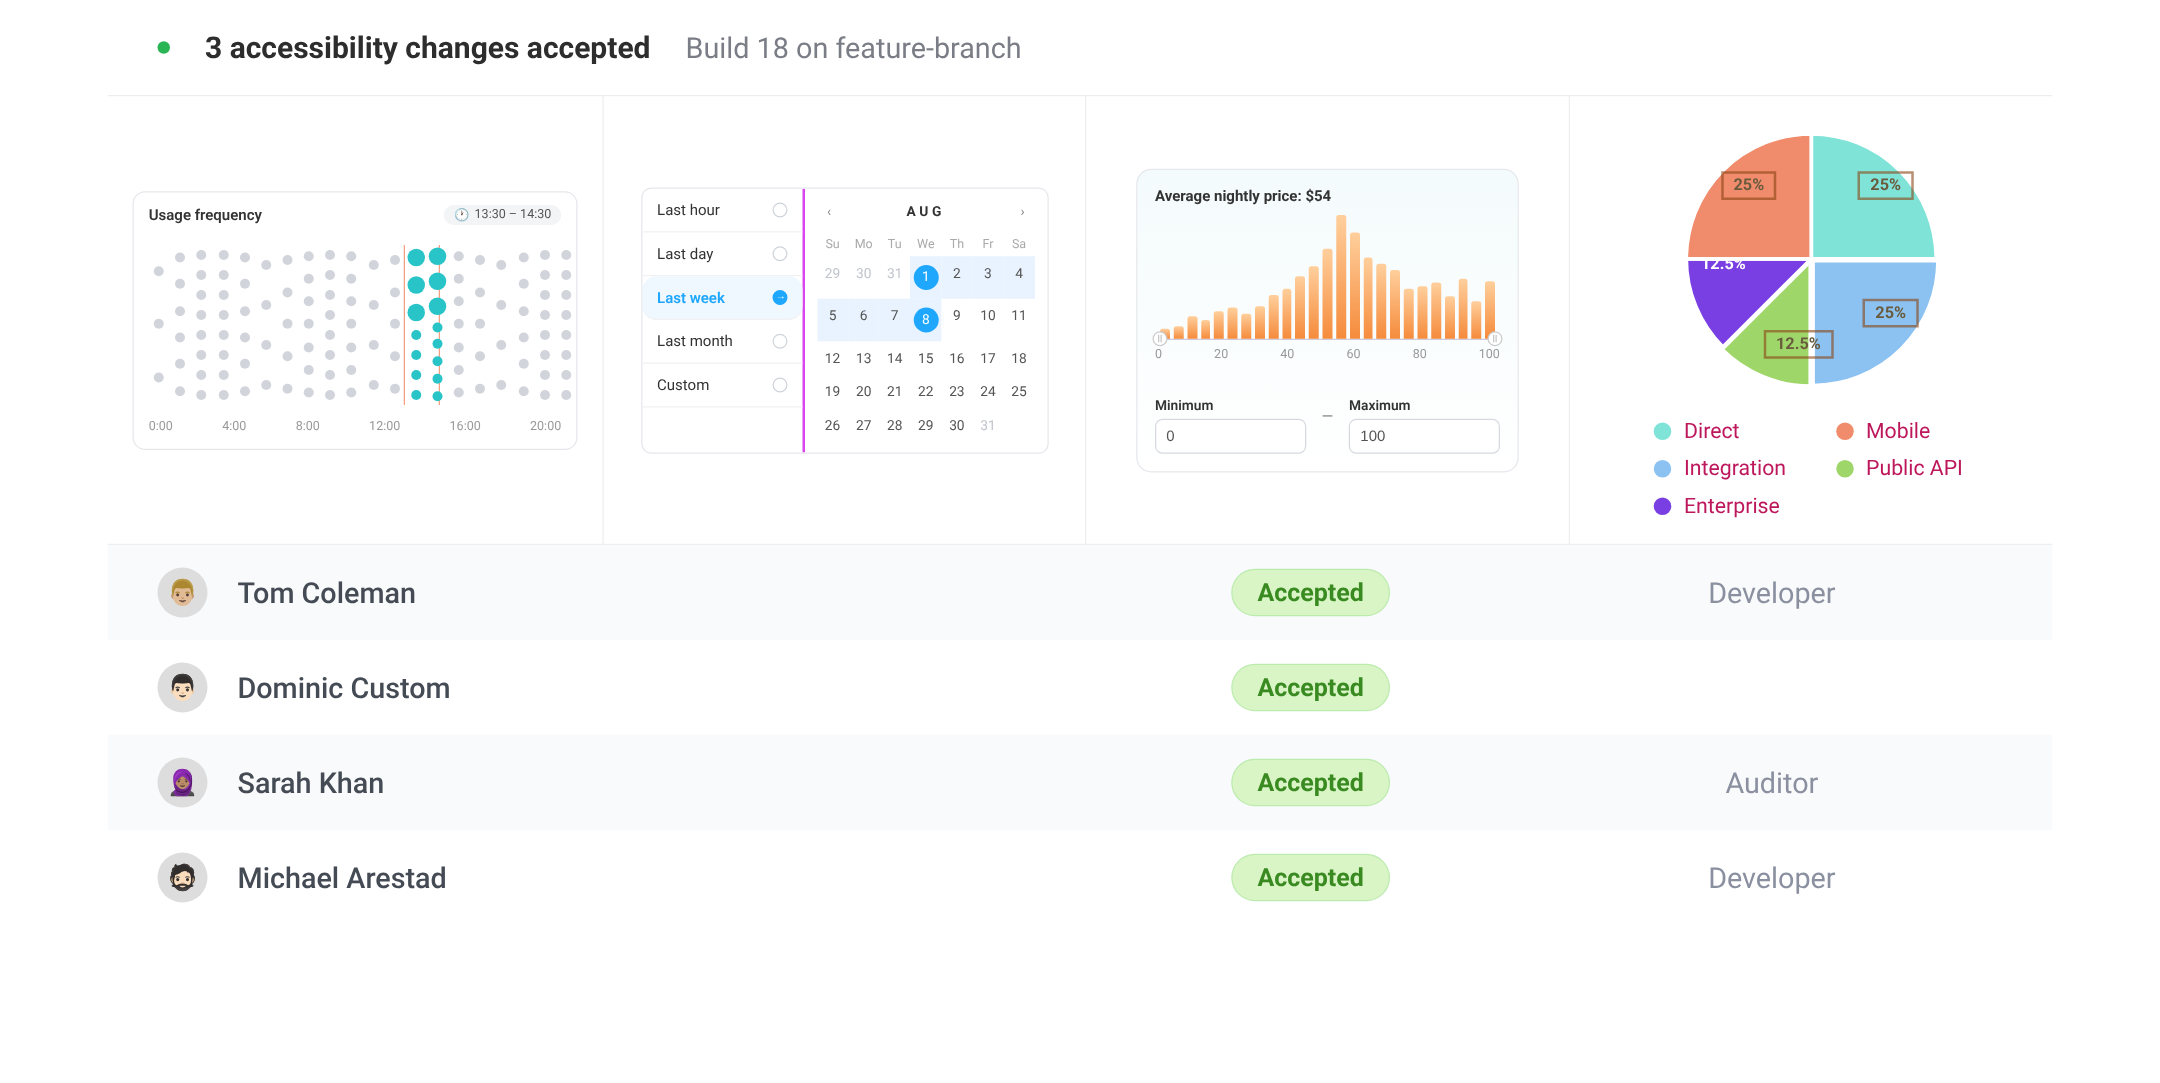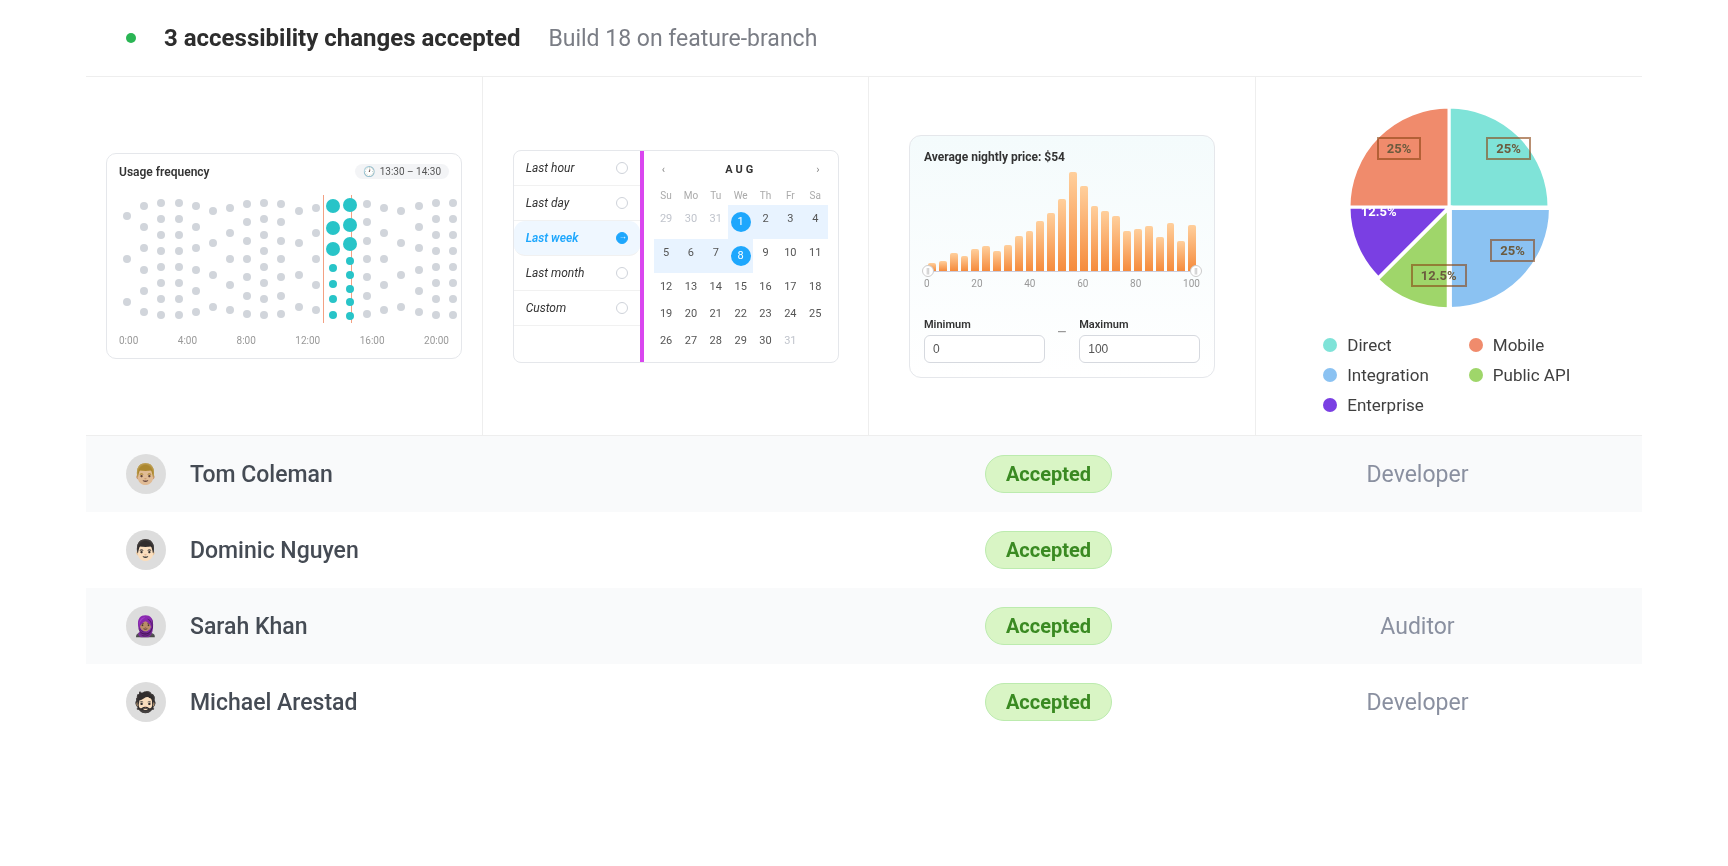--- a/index.html
+++ b/index.html
@@ -25,21 +25,21 @@
 .usage-body { height:140px; padding:6px 12px 4px 12px; position:relative; }
 .usage-axis { display:flex; justify-content:space-between; font-size:10px; color:#999; padding:6px 12px 12px 12px; }
 .dotcol { position:absolute; top:6px; bottom:6px; width:12px; display:flex; flex-direction:column; justify-content:space-around; align-items:center; }
 .dotcol .dot { width:8px; height:8px; border-radius:50%; background:#d1d5db; }
 .dotcol.active .dot { background:#28c4c8; }
 .dotcol.active .dot.big { width:14px; height:14px; }
 .guide { position:absolute; top:6px; bottom:6px; width:0; border-left:1px solid #f3a183; }
 
 
 .cal-wrap { display:flex; border:1px solid #e5e7eb; border-radius:8px; overflow:hidden; background:#fff; width:326px; }
-.cal-presets { width:130px; border-right:4px solid #d946ef;font-style:italic; }
+.cal-presets { width:130px; border-right:2px solid #d946ef; }
 .cal-preset { display:flex; justify-content:space-between; align-items:center; padding:10px 12px; font-size:12px; border-bottom:1px solid #f1f1f1; cursor:pointer; }
 .cal-preset.selected { background:#eff7ff; color:#1ea7fd; font-weight:600;border-radius:11px; }
 .preset-radio { width:12px; height:12px; border-radius:50%; border:1px solid #cfd3da; }
 .cal-preset.selected .preset-radio { border-color:#1ea7fd; background:#1ea7fd; position:relative; }
 .cal-preset.selected .preset-radio::after { content:"→"; position:absolute; font-size:8px; color:#fff; left:2px; top:-1px; }
 .cal-main { flex:1; padding:8px 10px; }
 .cal-nav { display:flex; align-items:center; justify-content:space-between; font-size:11px; padding:2px 2px 8px; }
 .cal-nav .month { letter-spacing:3px; font-weight:700; color:#333; }
 .cal-nav .chev { color:#888; cursor:pointer; padding:2px 6px; }
 .cal-grid { display:grid; grid-template-columns:repeat(7, 1fr); gap:0; }
@@ -60,21 +60,21 @@
 .histo-inputs .group { flex:1;margin-top:15px; }
 .histo-inputs label { display:block; font-size:11px; font-weight:600; margin-bottom:4px; }
 .histo-inputs input { width:100%; padding:6px 8px; border:1px solid #d6d9df; border-radius:6px; font-size:12px; color:#555; }
 
 
 .pie-wrap { display:flex; flex-direction:column; align-items:center; }
 .pie { width:220px; height:220px; position:relative; }
 .pie-label { position:absolute; font-size:13px; font-weight:700; color:#6b5b3e; background:rgba(255,255,255,.0); padding:2px 8px; border:2px solid rgba(139,69,19,.6); }
 .pie-label.white { color:#fff; border:none; }
 .legend { display:grid; grid-template-columns:1fr 1fr; gap:10px 40px; margin-top:18px; }
-.legend-item { display:flex; align-items:center; gap:10px; font-size:17px; color:#404040; }
+.legend-item { display:flex; align-items:center; gap:10px; font-size:17px; color:#be185d; }
 .swatch { width:14px; height:14px; border-radius:50%; }
 
 
 .reviewer { display:grid; grid-template-columns: 2fr 1fr 1fr; align-items:center; padding:18px 40px; font-size:23px; }
 .reviewer:nth-child(odd) { background:#f9fafb; }
 .reviewer .who { display:flex; align-items:center; gap:24px; }
 .avatar { width:40px; height:40px; border-radius:50%; background:#ddd; overflow:hidden; display:inline-flex; align-items:center; justify-content:center; font-size:20px; }
 .name { color:#454b54; font-weight:500; }
 .role { color:#8a90a0; text-align:center; }
 .badge { display:inline-block; padding:6px 20px; border-radius:999px; background:#d9f5c5; color:#3a8a22; font-weight:700; font-size:20px; border:1px solid #bcebae; text-align:center; }
@@ -460,21 +460,21 @@
         <div class="who">
           <span class="avatar">👨🏼</span>
           <span class="name">Tom Coleman</span>
         </div>
         <div class="badge-col"><span class="badge">Accepted</span></div>
         <div class="role">Developer</div>
       </div>
       <div class="reviewer">
         <div class="who">
           <span class="avatar">👨🏻</span>
-          <span class="name">Dominic Nguyen</span>
+          <span class="name">Dominic Custom</span>
         </div>
         <div class="badge-col"><span class="badge">Accepted</span></div>
       </div>
       <div class="reviewer">
         <div class="who">
           <span class="avatar">🧕🏽</span>
           <span class="name">Sarah Khan</span>
         </div>
         <div class="badge-col"><span class="badge">Accepted</span></div>
         <div class="role">Auditor</div>

